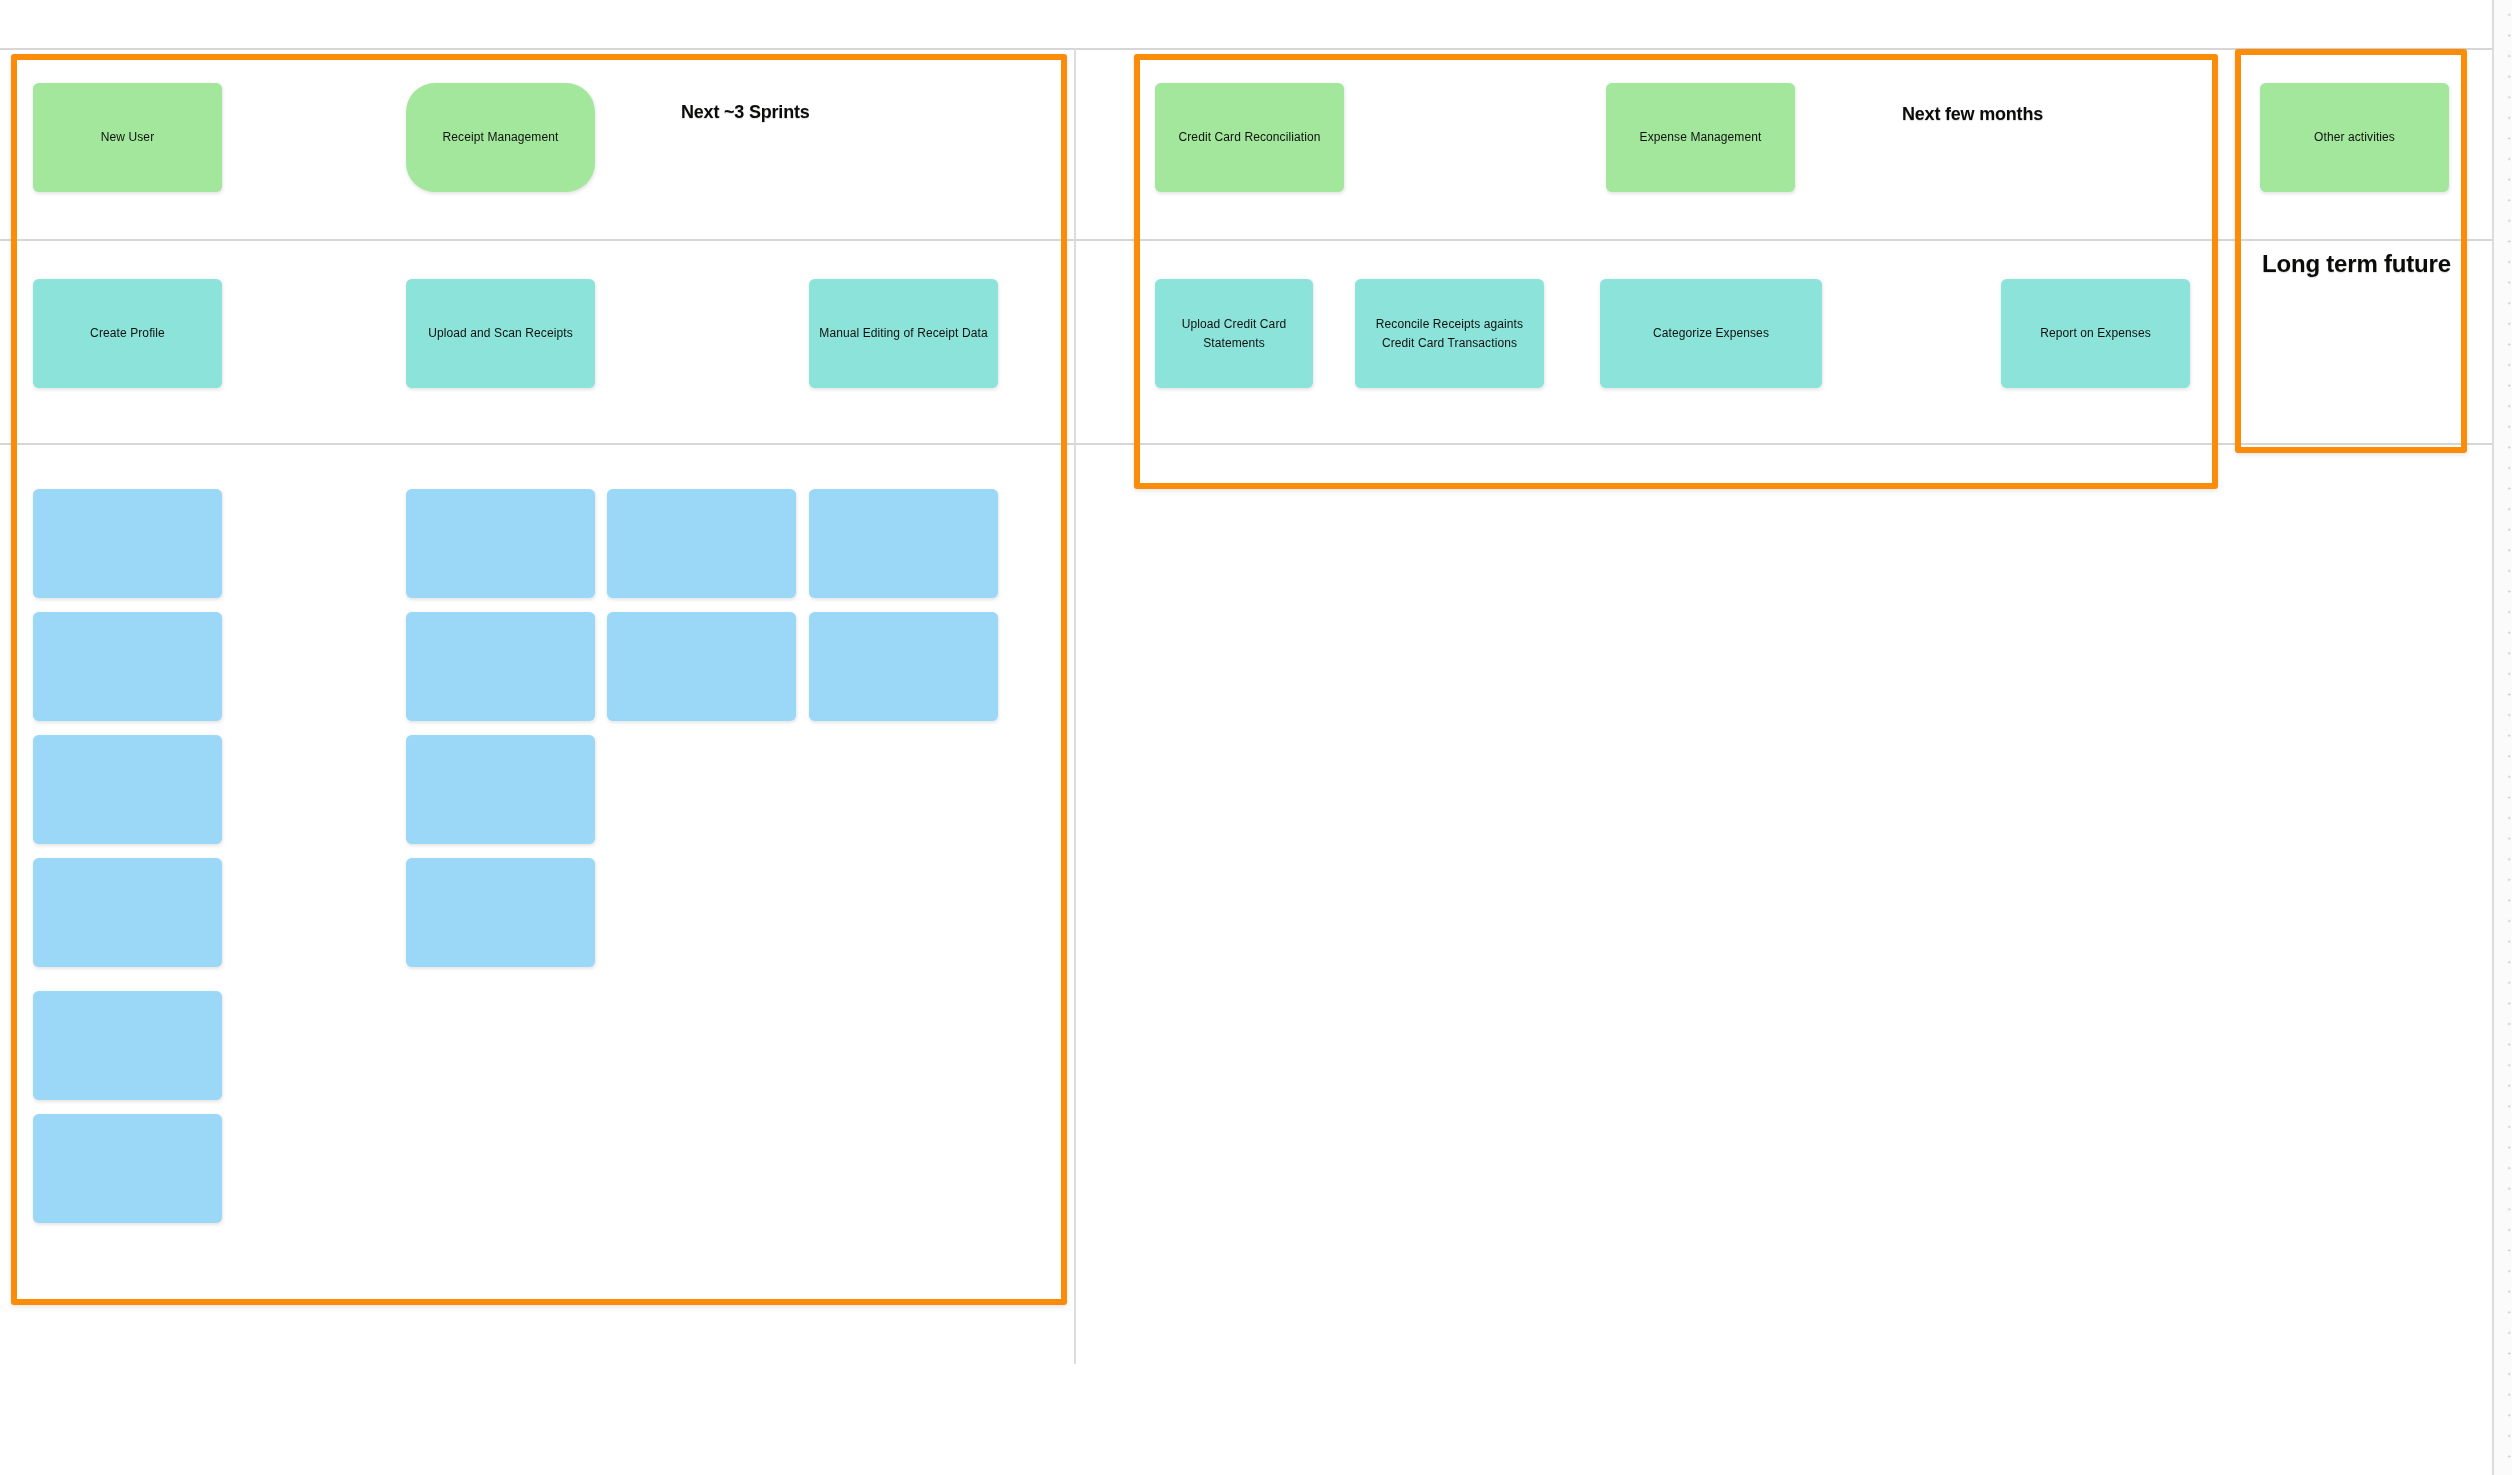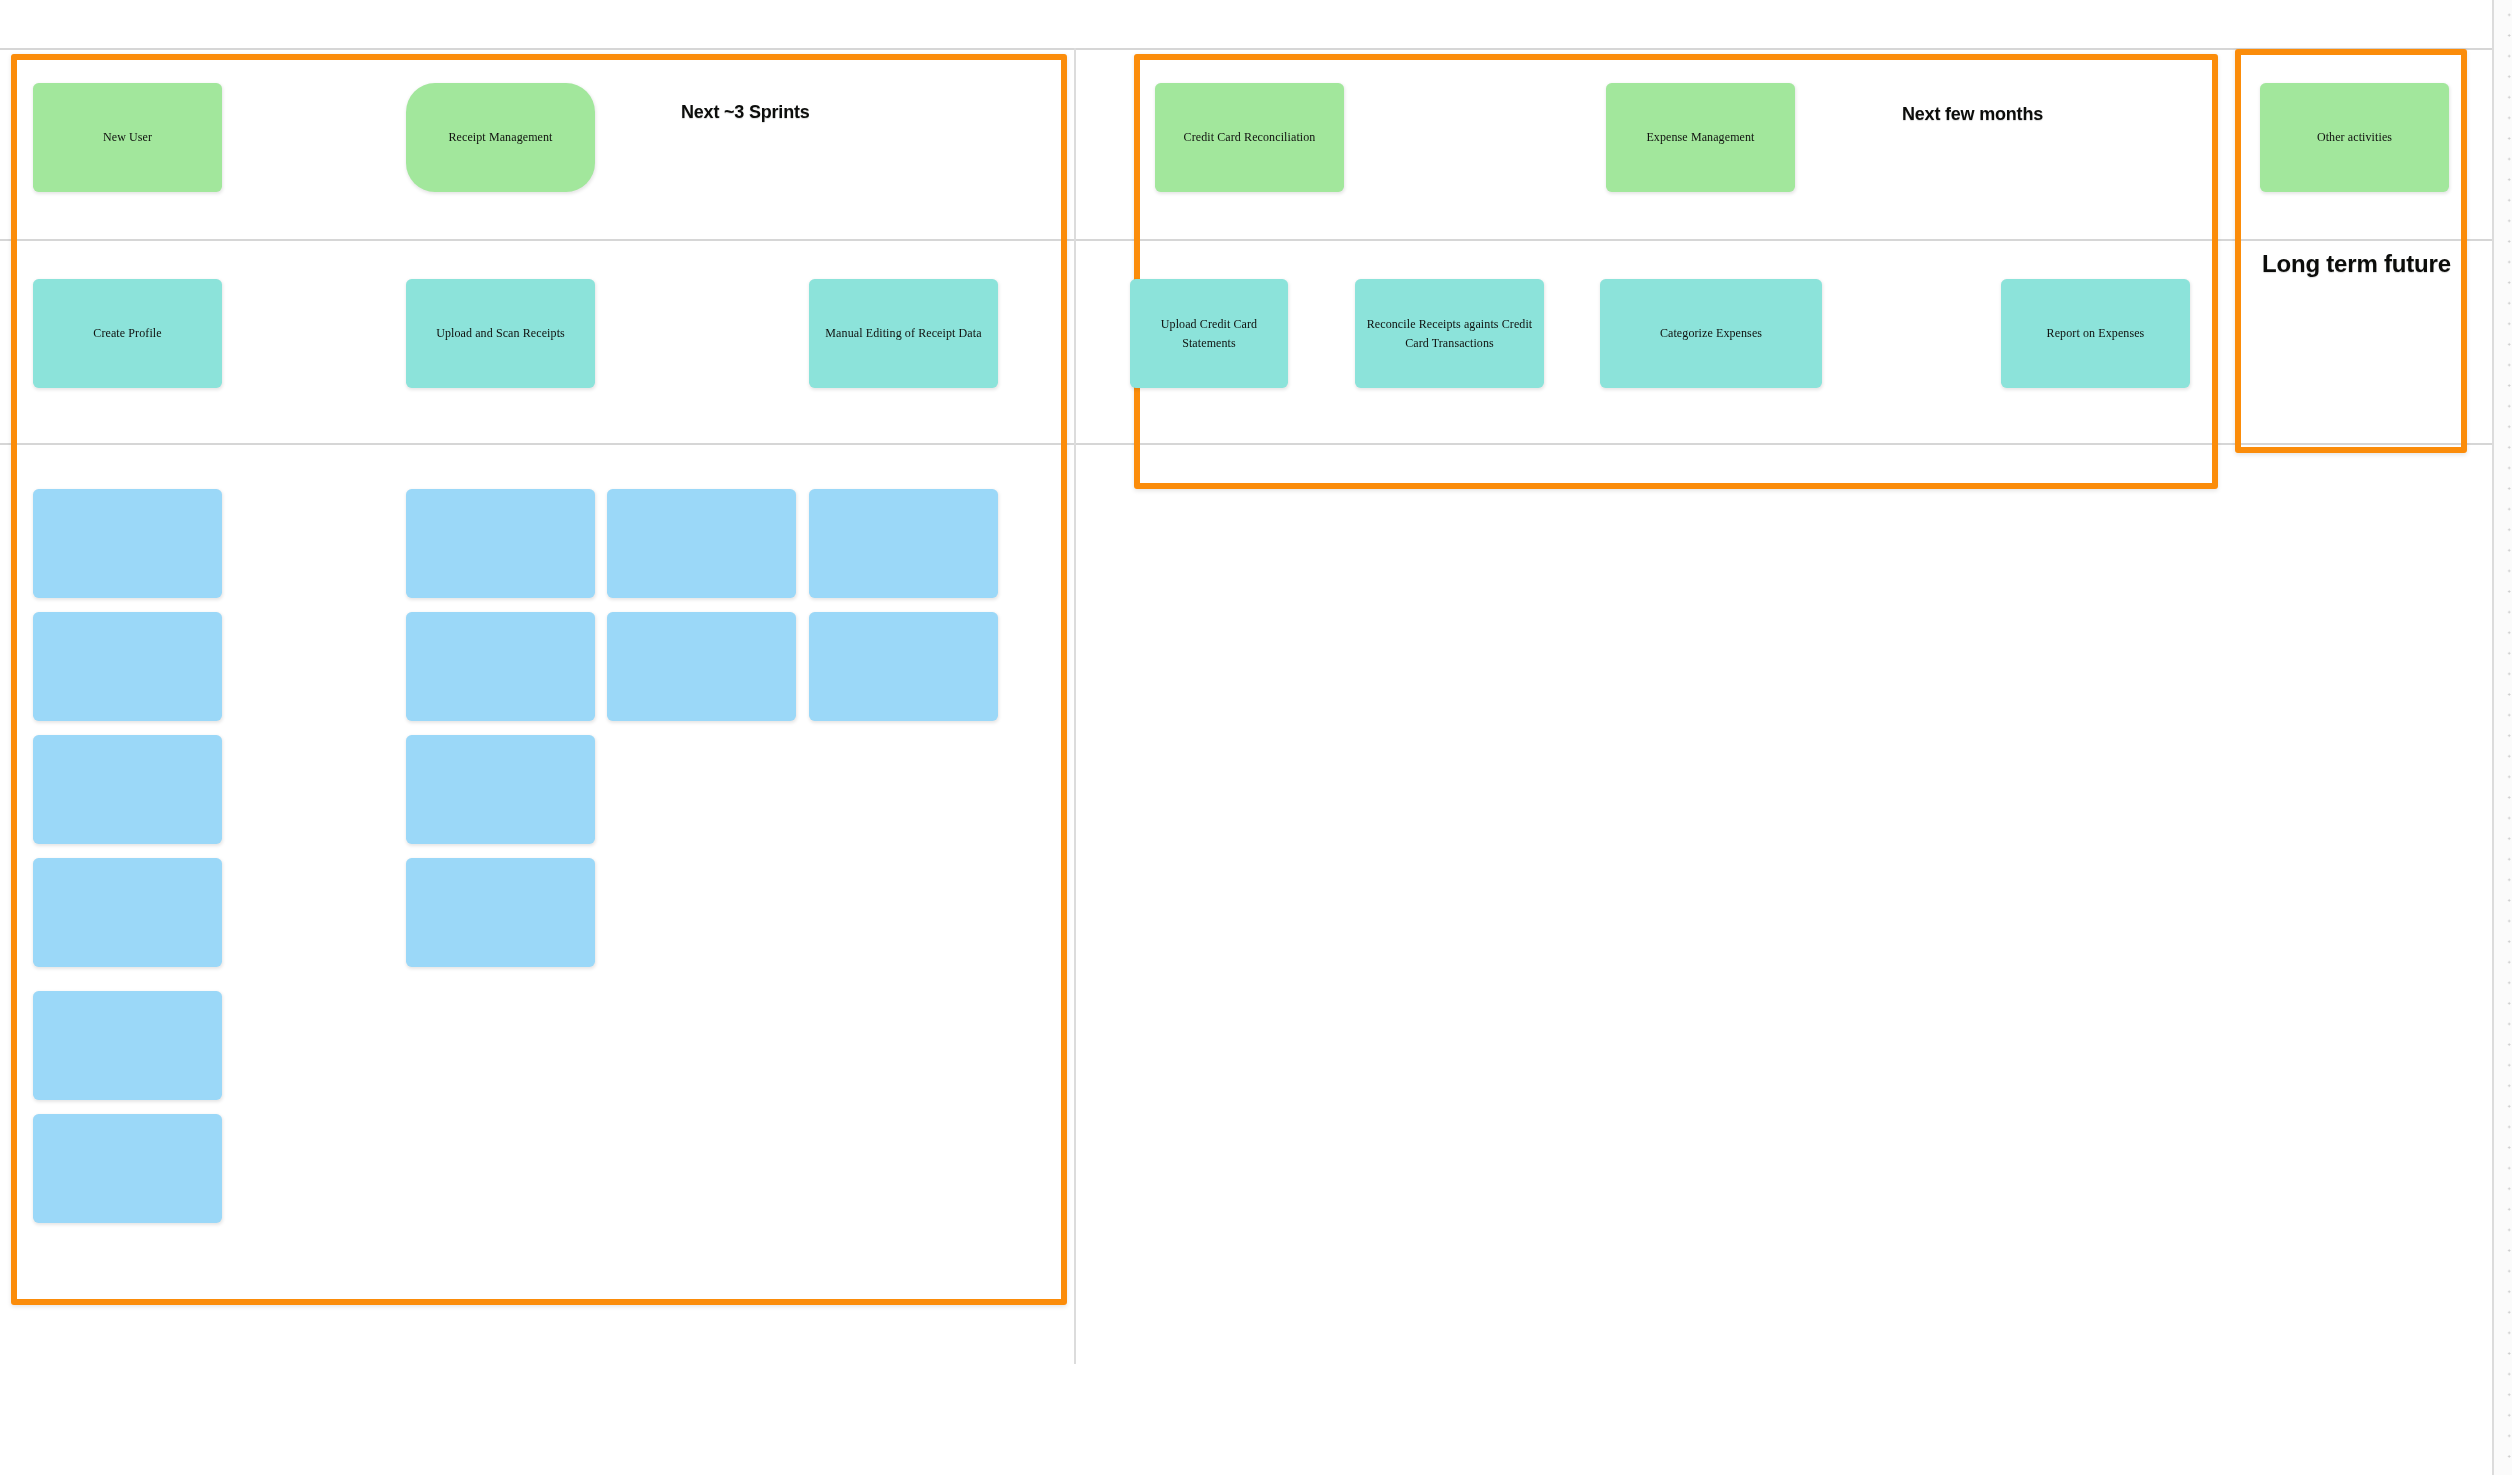--- a/index.html
+++ b/index.html
@@ -68,21 +68,21 @@
     color: #10110f;
     font-size: 12px;
     line-height: 1.55;
     letter-spacing: 0.1px;
     box-shadow: 0.6px 1.7px 3.4px rgba(0,0,0,0.10);
     user-select: none;
   }
   .card.epic    { background: #A2E79C; }
   .card.task    { background: #8CE3DA; }
   .card.blank   { background: #9BD8F8; }
-  .card span { display: block; font-family: Liberation Serif, serif; }
+  .card span { display: block; }
 
   
   .heading {
     position: absolute;
     font-weight: bold;
     color: #0c0d0b;
     letter-spacing: -0.2px;
     user-select: none;
   }
   .heading.h-lane {
@@ -136,21 +136,21 @@
 
   <div class="card task" style="left:33px; top:279px; width:189px; height:109px;">
     <span>Create Profile</span>
   </div>
   <div class="card task" style="left:406px; top:279px; width:189px; height:109px;">
     <span>Upload and Scan Receipts</span>
   </div>
   <div class="card task" style="left:809px; top:279px; width:189px; height:109px;">
     <span>Manual Editing of Receipt Data</span>
   </div>
-  <div class="card task" style="left:1130px; top:279px; width:158px; height:109px;justify-content:center;">
+  <div class="card task" style="left:1155px; top:279px; width:158px; height:109px;justify-content:center;">
     <span>Upload Credit Card Statements</span>
   </div>
   <div class="card task" style="left:1355px; top:279px; width:189px; height:109px;">
     <span>Reconcile Receipts againts Credit Card Transactions</span>
   </div>
   <div class="card task" style="left:1600px; top:279px; width:222px; height:109px;">
     <span>Categorize Expenses</span>
   </div>
   <div class="card task" style="left:2001px; top:279px; width:189px; height:109px;">
     <span>Report on Expenses</span>

